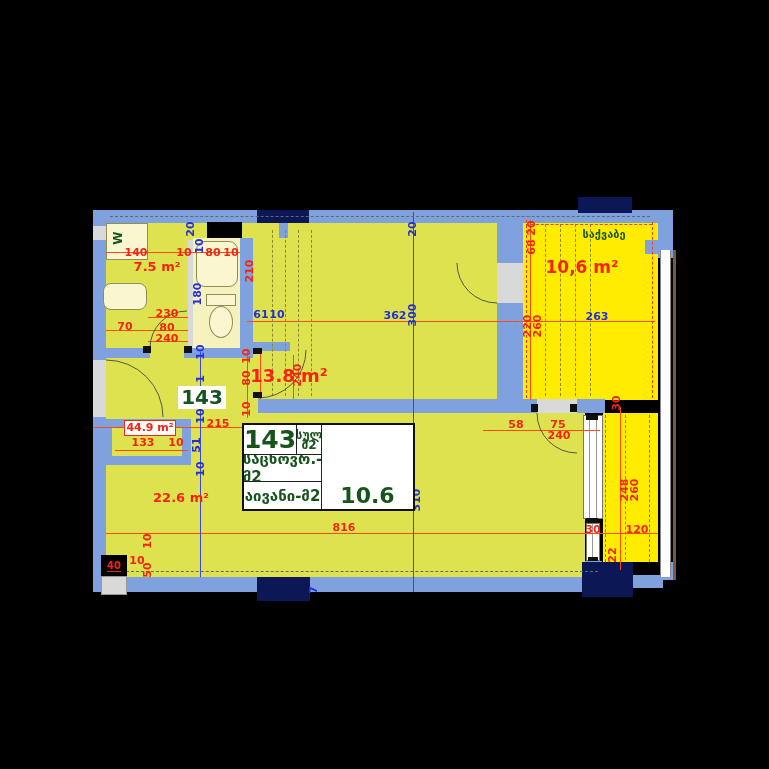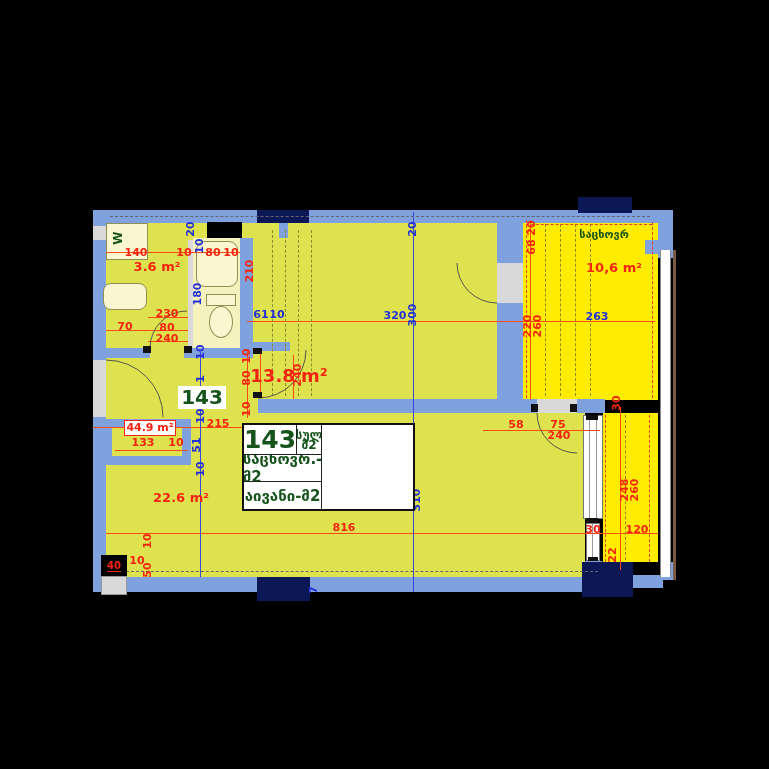--- a/index.html
+++ b/index.html
@@ -175,29 +175,30 @@
     </div>
 
   <div id="sum-table">
     <div class="tc unit">143</div>
     <div class="tc ul">
       <span>სულ</span>
       <span>მ2</span>
     </div>
     <div class="tc lab" style="grid-column:1/3">საცხოვრ.-მ2</div>
     <div class="tc lab bot" style="grid-column:1/3">აივანი-მ2</div>
+    <div class="tc val last bot">10.6</div>
   </div>
 
   <div id="apt-sign">143</div>
   <div id="hall-area-sign">44.9 m²</div>
-  <span class="area" style="left:157px;top:266px">3.6 m²</span>
+  <span class="area" style="left:157px;top:266px">7.5 m²</span>
   <span class="area" style="left:289px;top:375px;font-size:18px">13.8 m²</span>
   <span class="area" style="left:181px;top:497px">22.6 m²</span>
-  <span class="area" style="left:614px;top:267px;font-size:13px">10,6 m²</span>
-  <span class="gname" style="left:604px;top:234px">საცხოვრ</span>
+  <span class="area" style="left:582px;top:267px;font-size:17px">10,6 m²</span>
+  <span class="gname" style="left:604px;top:234px">საქვაბე</span>
 
   <div id="dims">
       <span class="dim r" style="left: 136px; top: 252px;">140</span>
       <span class="dim r" style="left: 184px; top: 252px;">10</span>
       <span class="dim r" style="left: 213px; top: 252px;">80</span>
       <span class="dim r" style="left: 231px; top: 252px;">10</span>
       <span class="dim r" style="left: 167px; top: 313px;">230</span>
       <span class="dim r" style="left: 125px; top: 326px;">70</span>
       <span class="dim r" style="left: 167px; top: 327px;">80</span>
       <span class="dim r" style="left: 167px; top: 338px;">240</span>
@@ -221,21 +222,21 @@
       <span class="dim v r" style="left: 527px; top: 326px;">220</span>
       <span class="dim v r" style="left: 537px; top: 326px;">260</span>
       <span class="dim v r" style="left: 616px; top: 403px;">30</span>
       <span class="dim v r" style="left: 624px; top: 490px;">248</span>
       <span class="dim v r" style="left: 634px; top: 490px;">260</span>
       <span class="dim v r" style="left: 612px; top: 555px;">22</span>
       <span class="dim v r" style="left: 147px; top: 541px;">10</span>
       <span class="dim v r" style="left: 147px; top: 570px;">50</span>
       <span class="dim b" style="left: 261px; top: 314px;">61</span>
       <span class="dim b" style="left: 277px; top: 314px;">10</span>
-      <span class="dim b" style="left: 395px; top: 315px;">320</span>
+      <span class="dim b" style="left: 395px; top: 315px;">362</span>
       <span class="dim b" style="left: 597px; top: 316px;">263</span>
       <span class="dim v b" style="left: 190px; top: 229px;">20</span>
       <span class="dim v b" style="left: 199px; top: 246px;">10</span>
       <span class="dim v b" style="left: 197px; top: 294px;">180</span>
       <span class="dim v b" style="left: 200px; top: 352px;">10</span>
       <span class="dim v b" style="left: 412px; top: 229px;">20</span>
       <span class="dim v b" style="left: 412px; top: 315px;">300</span>
       <span class="dim v b" style="left: 416px; top: 500px;">310</span>
       <span class="dim v b" style="left: 200px; top: 379px;">1</span>
       <span class="dim v b" style="left: 200px; top: 416px;">10</span>

